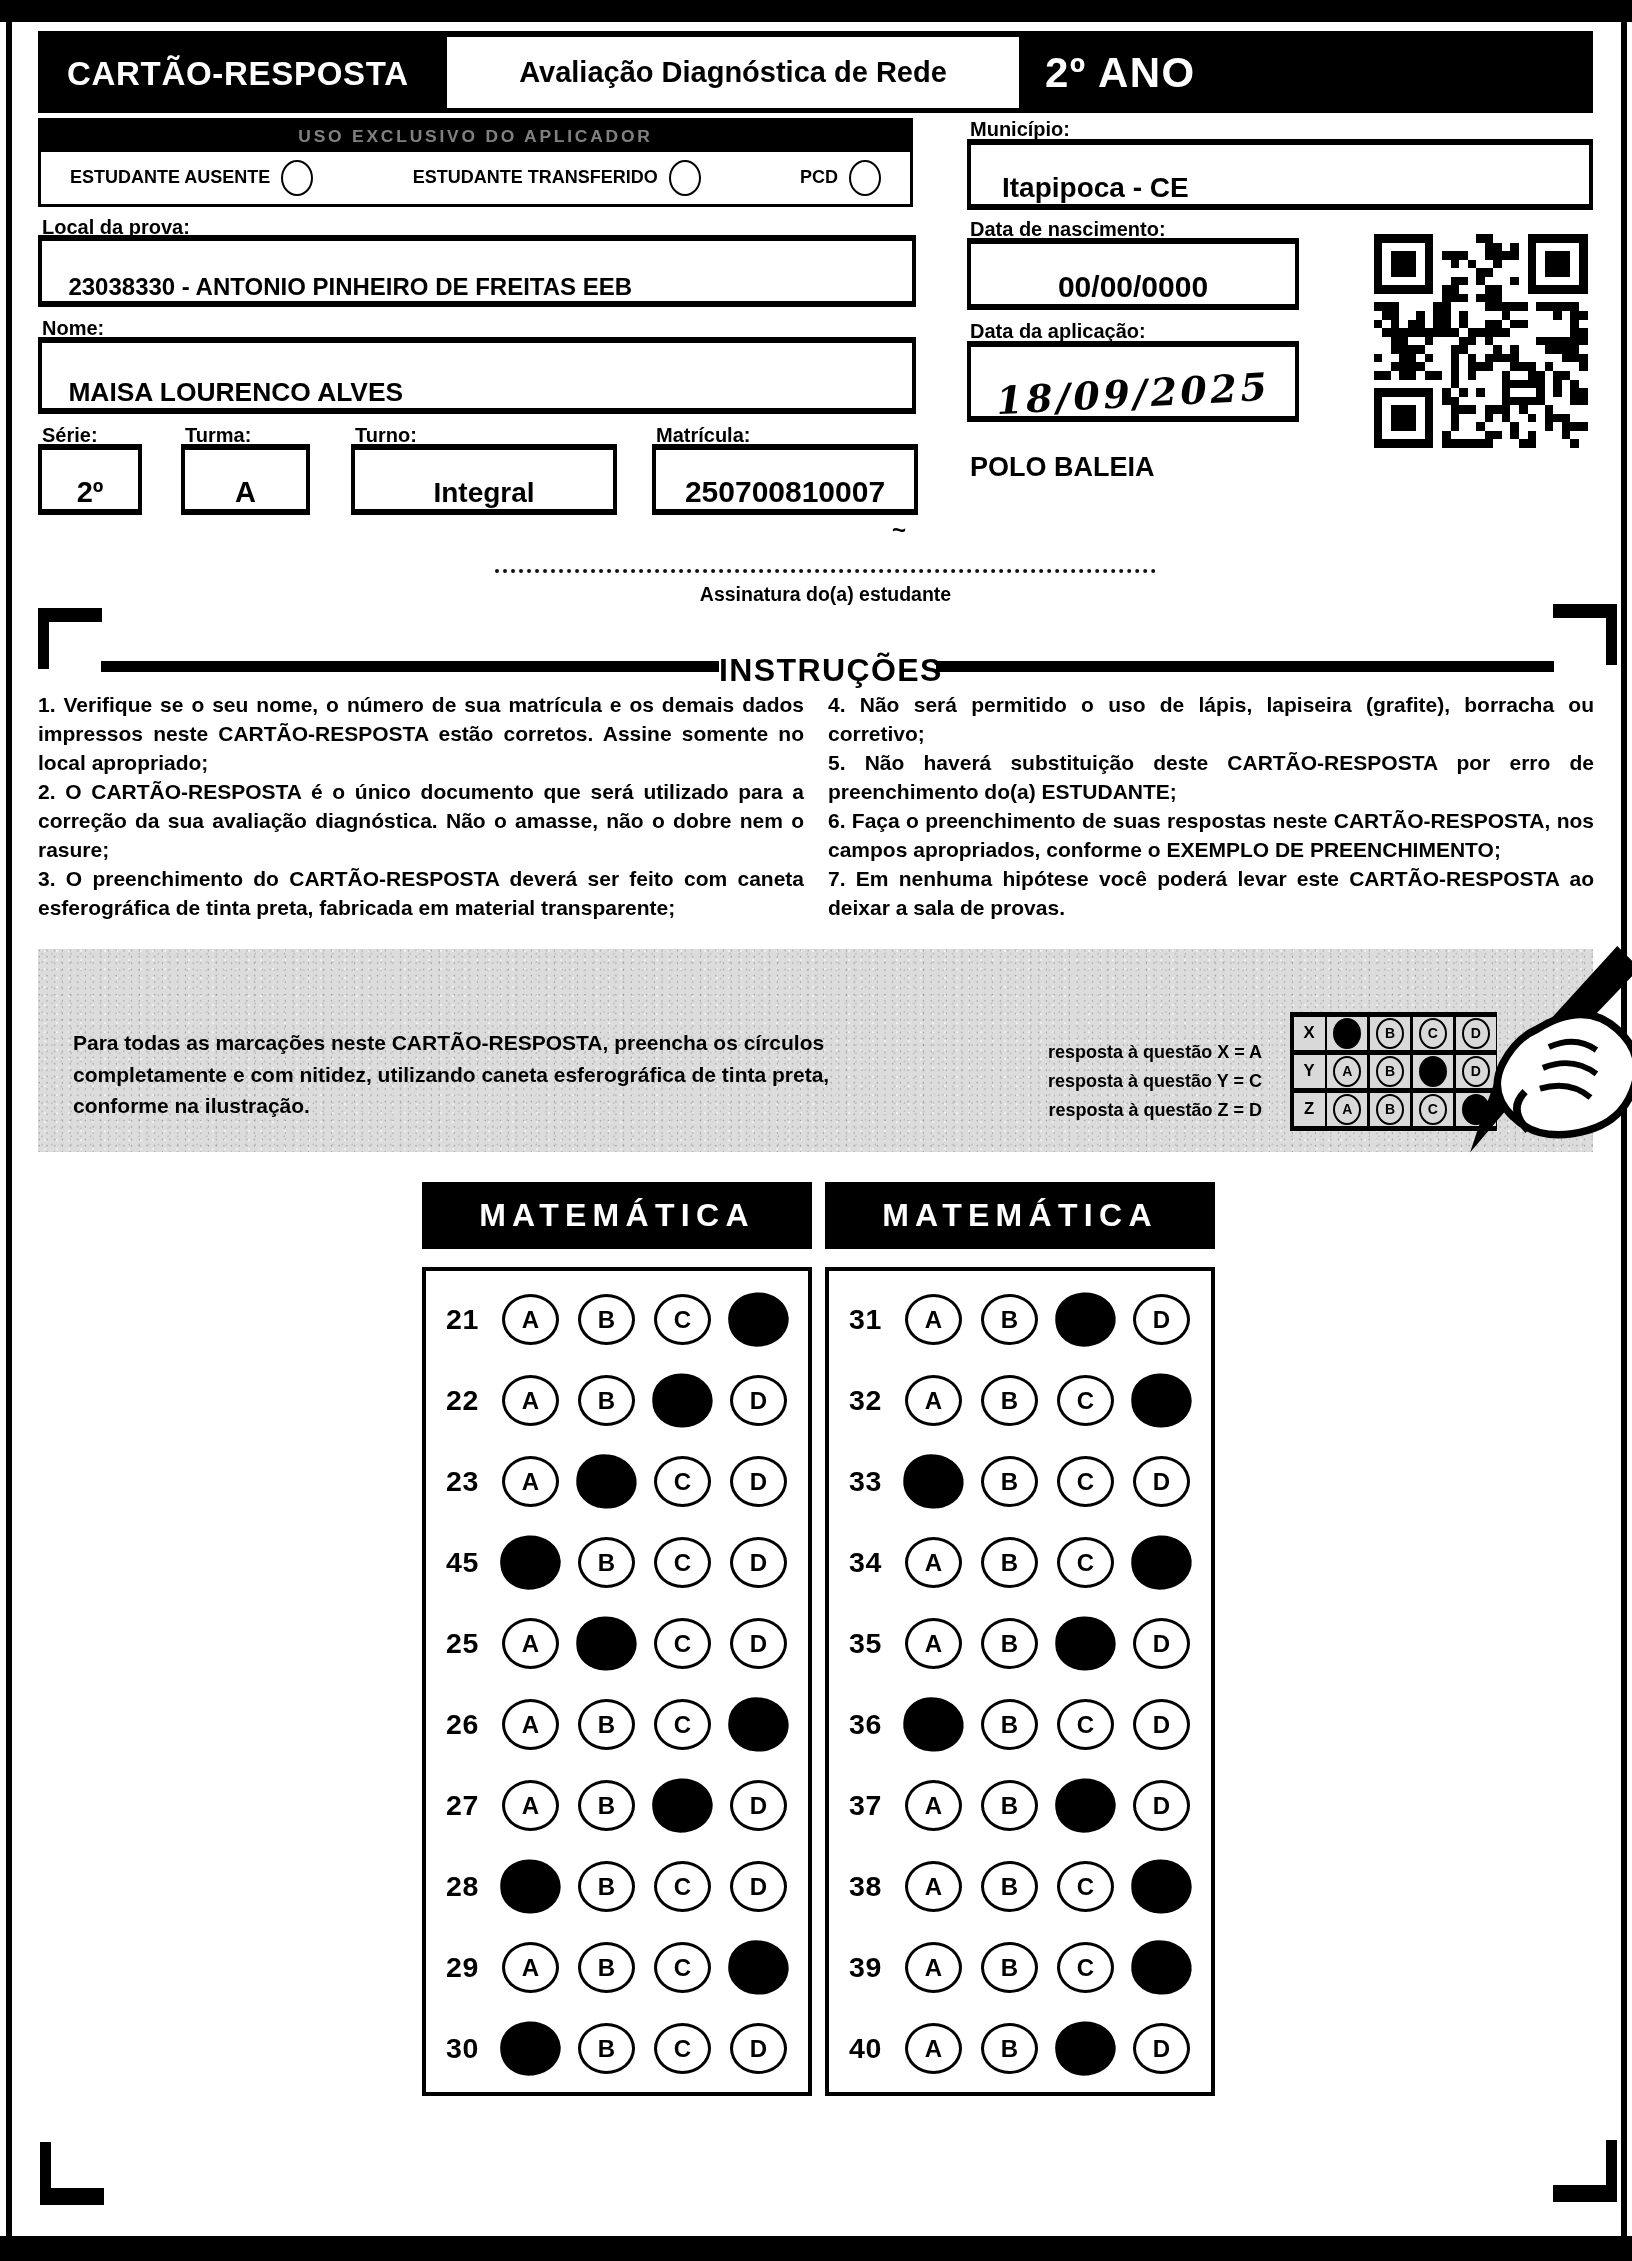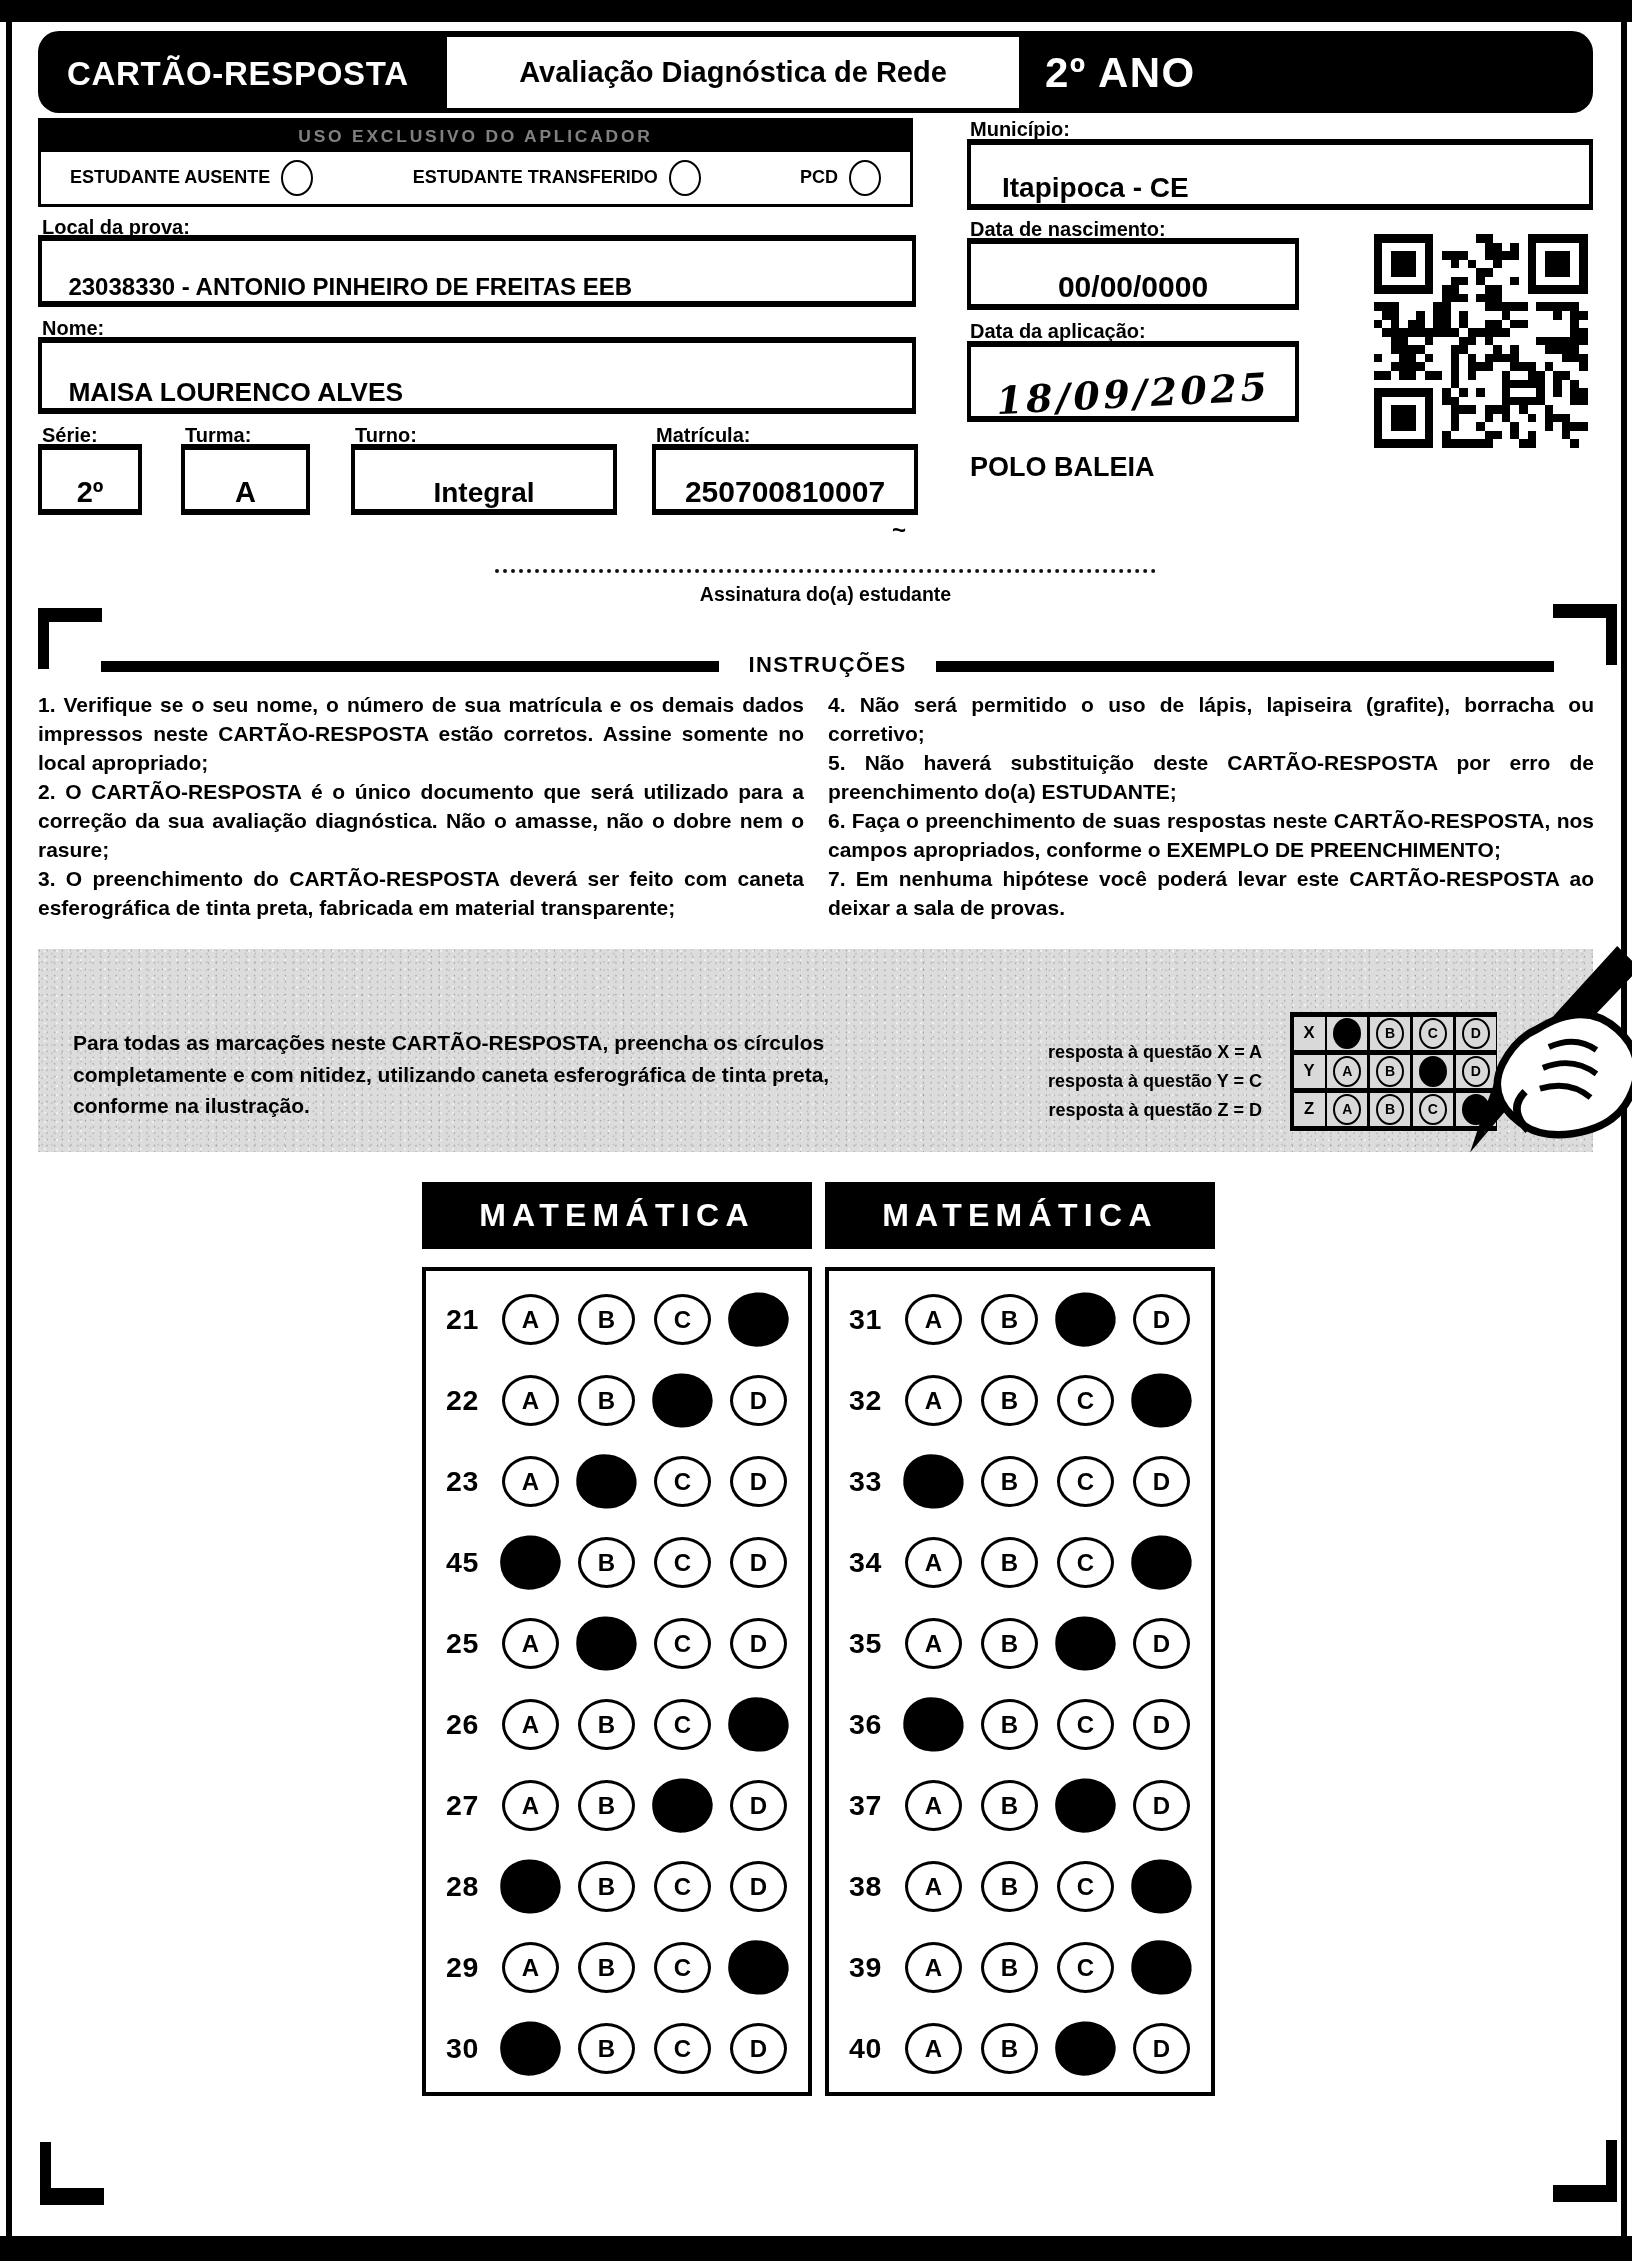--- a/index.html
+++ b/index.html
@@ -18,21 +18,21 @@
   .appl{border:3.5px solid #000;background:#fff;}
   .appl-bar{background:#000;height:31px;display:flex;align-items:center;justify-content:center;}
   .appl-bar span{color:#fff;font-size:17.4px;font-weight:bold;letter-spacing:2.8px;opacity:.5;filter:blur(0.4px);}
   .appl-row{display:flex;align-items:center;justify-content:space-between;padding:0 29px;height:51px;}
   .appl-opt{display:flex;align-items:center;gap:11px;}
   .appl-opt .olabel{font-size:18px;font-weight:bold;}
   .oval{width:28px;height:32px;border:2.8px solid #000;border-radius:50%;background:#fff;display:inline-block;}
   .handw{font-family:"DejaVu Serif",serif;font-style:italic;font-weight:bold;font-size:38px;letter-spacing:3.5px;transform:rotate(-3deg);}
   .dotline{border-top:4.9px dotted #111;}
   .sigcap{font-size:19.5px;font-weight:bold;text-align:center;}
-  .institle{font-size:22px;font-weight:bold;letter-spacing:1.4px;text-align:center;}
+  .institle{font-size:32px;font-weight:bold;letter-spacing:1.4px;text-align:center;}
   .instr-col p{margin:0;font-size:21px;font-weight:bold;line-height:1.38;text-align:justify;}
   .example{background-color:#dcdcdc;
     background-image:radial-gradient(circle at 1.4px 1.4px, rgba(0,0,0,.30) 0.7px, transparent 1px),
       radial-gradient(circle at 4.2px 4.9px, rgba(0,0,0,.16) 0.7px, transparent 1.1px),
       radial-gradient(circle at 7px 2.1px, rgba(255,255,255,.6) 0.7px, transparent 1.1px);
     background-size:7.7px 6.3px,9.7px 8.3px,12px 9px;}
   .ex-par{font-size:21px;font-weight:bold;line-height:1.5;filter:blur(0.3px);}
   .ex-legend{font-size:18px;font-weight:bold;line-height:1.62;text-align:right;white-space:nowrap;filter:blur(0.3px);}
   .exgrid{background:#000;display:grid;grid-template-columns:31px repeat(4,40px);gap:4.9px 2.8px;padding:4.9px 3.5px;}
   .excell{background:#d9d9d9;display:flex;align-items:center;justify-content:center;height:33px;}
@@ -54,21 +54,21 @@
 </head>
 <body>
 
 <div class="page">
 
   <div class="abs bar" style="left:0;top:0;width:1632px;height:22px;"></div>
   <div class="abs bar" style="left:0;top:2236px;width:1632px;height:26px;"></div>
   <div class="abs bar" style="left:5.6px;top:0;width:6.3px;height:2261px;"></div>
   <div class="abs bar" style="left:1621px;top:0;width:6.3px;height:2261px;"></div>
 
-  <div class="abs hdr" style="left:38px;top:31px;width:1555px;height:82px;border-radius:21px;">
+  <div class="abs hdr" style="left:38px;top:31px;width:1555px;height:82px;">
     <div class="hdr-title abs" style="left:29px;top:24px;">CARTÃO-RESPOSTA</div>
     <div class="abs hdr-white" style="left:409px;top:5.6px;width:572px;height:71px;">
       <span>Avaliação Diagnóstica de Rede</span>
     </div>
     <div class="abs grade" style="left:1007px;top:18px;">2º ANO</div>
   </div>
 
   <div class="abs appl" style="left:38px;top:118px;width:875px;height:89px;">
     <div class="appl-bar">
       <span>USO EXCLUSIVO DO APLICADOR</span>

